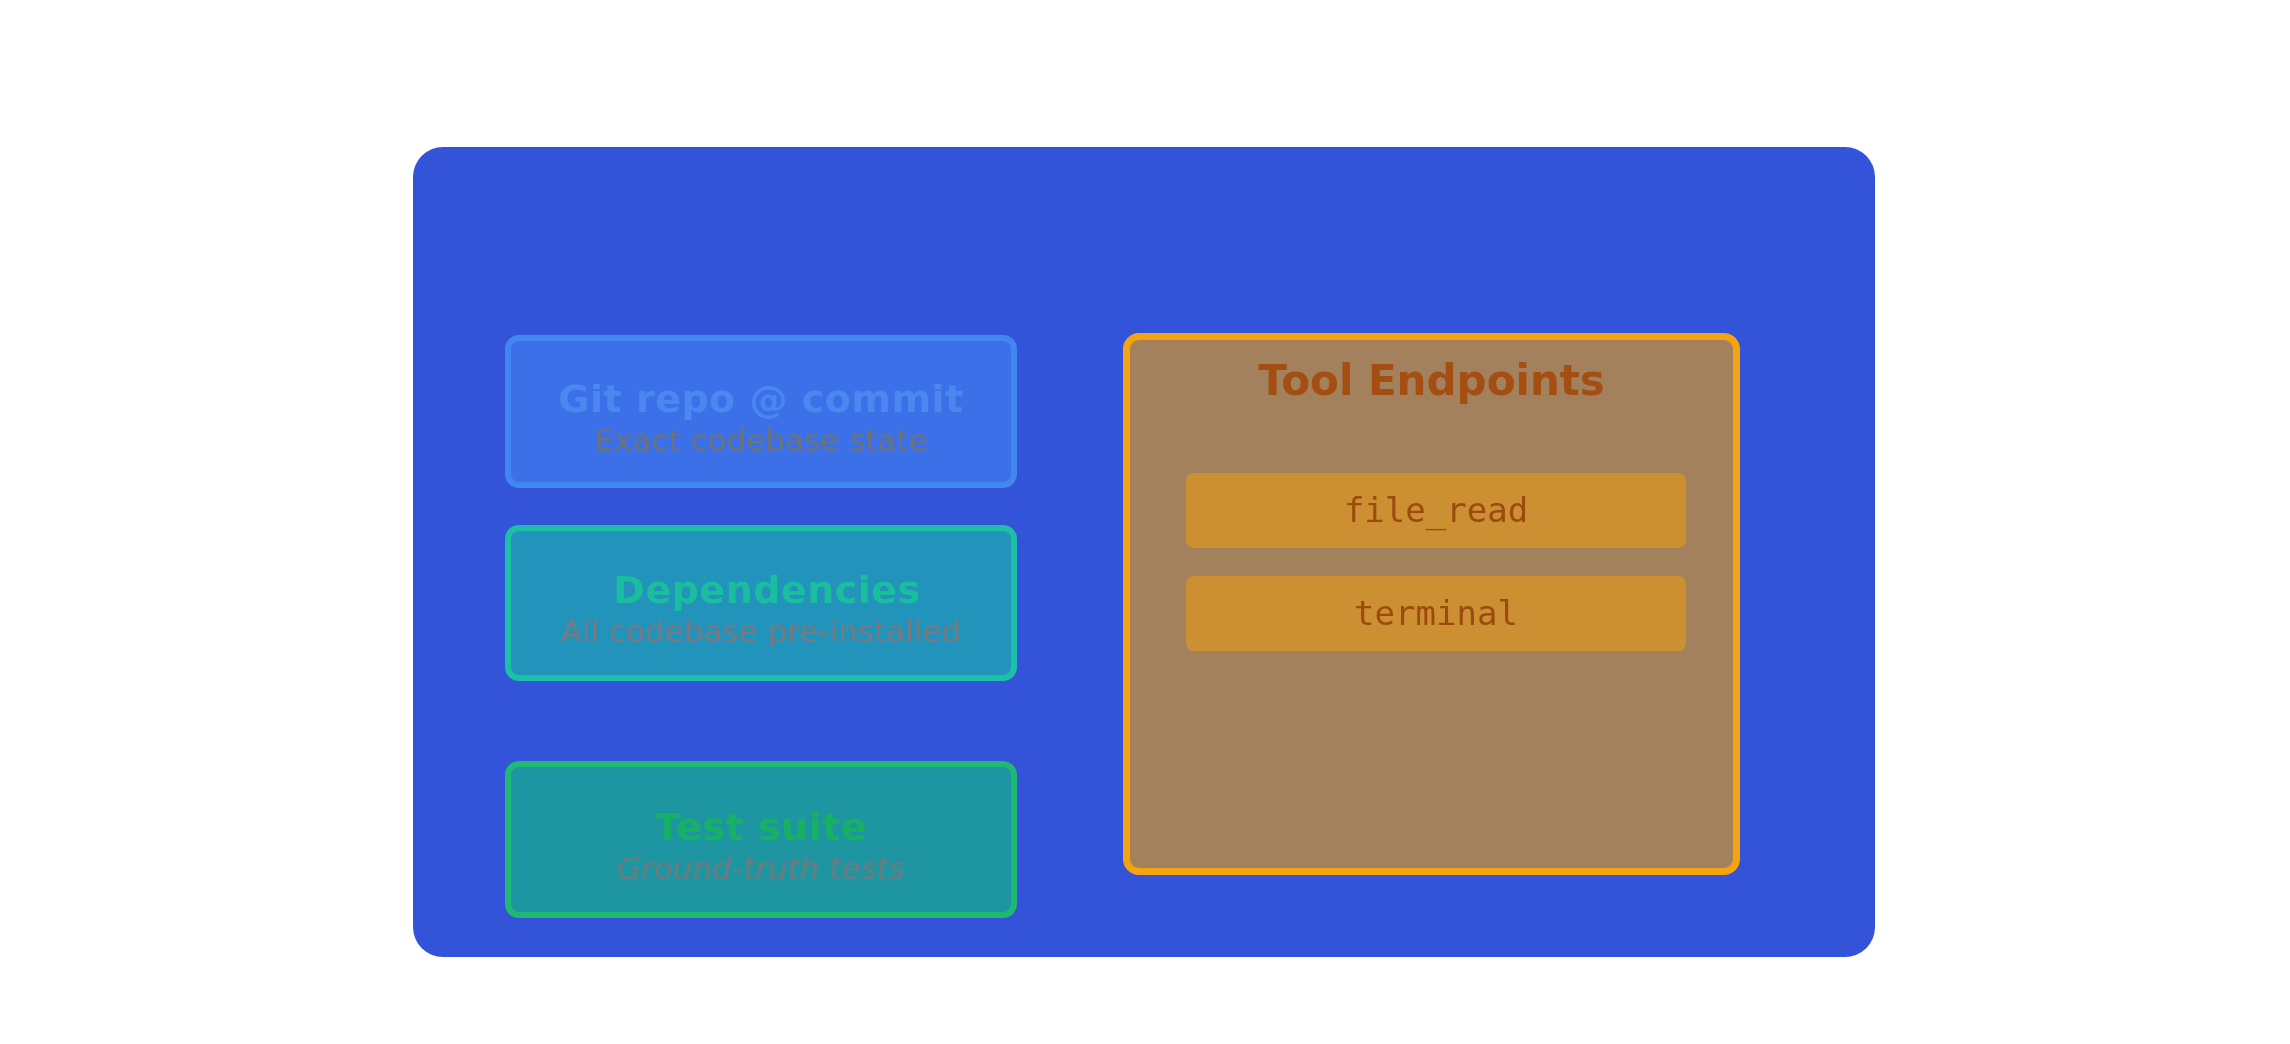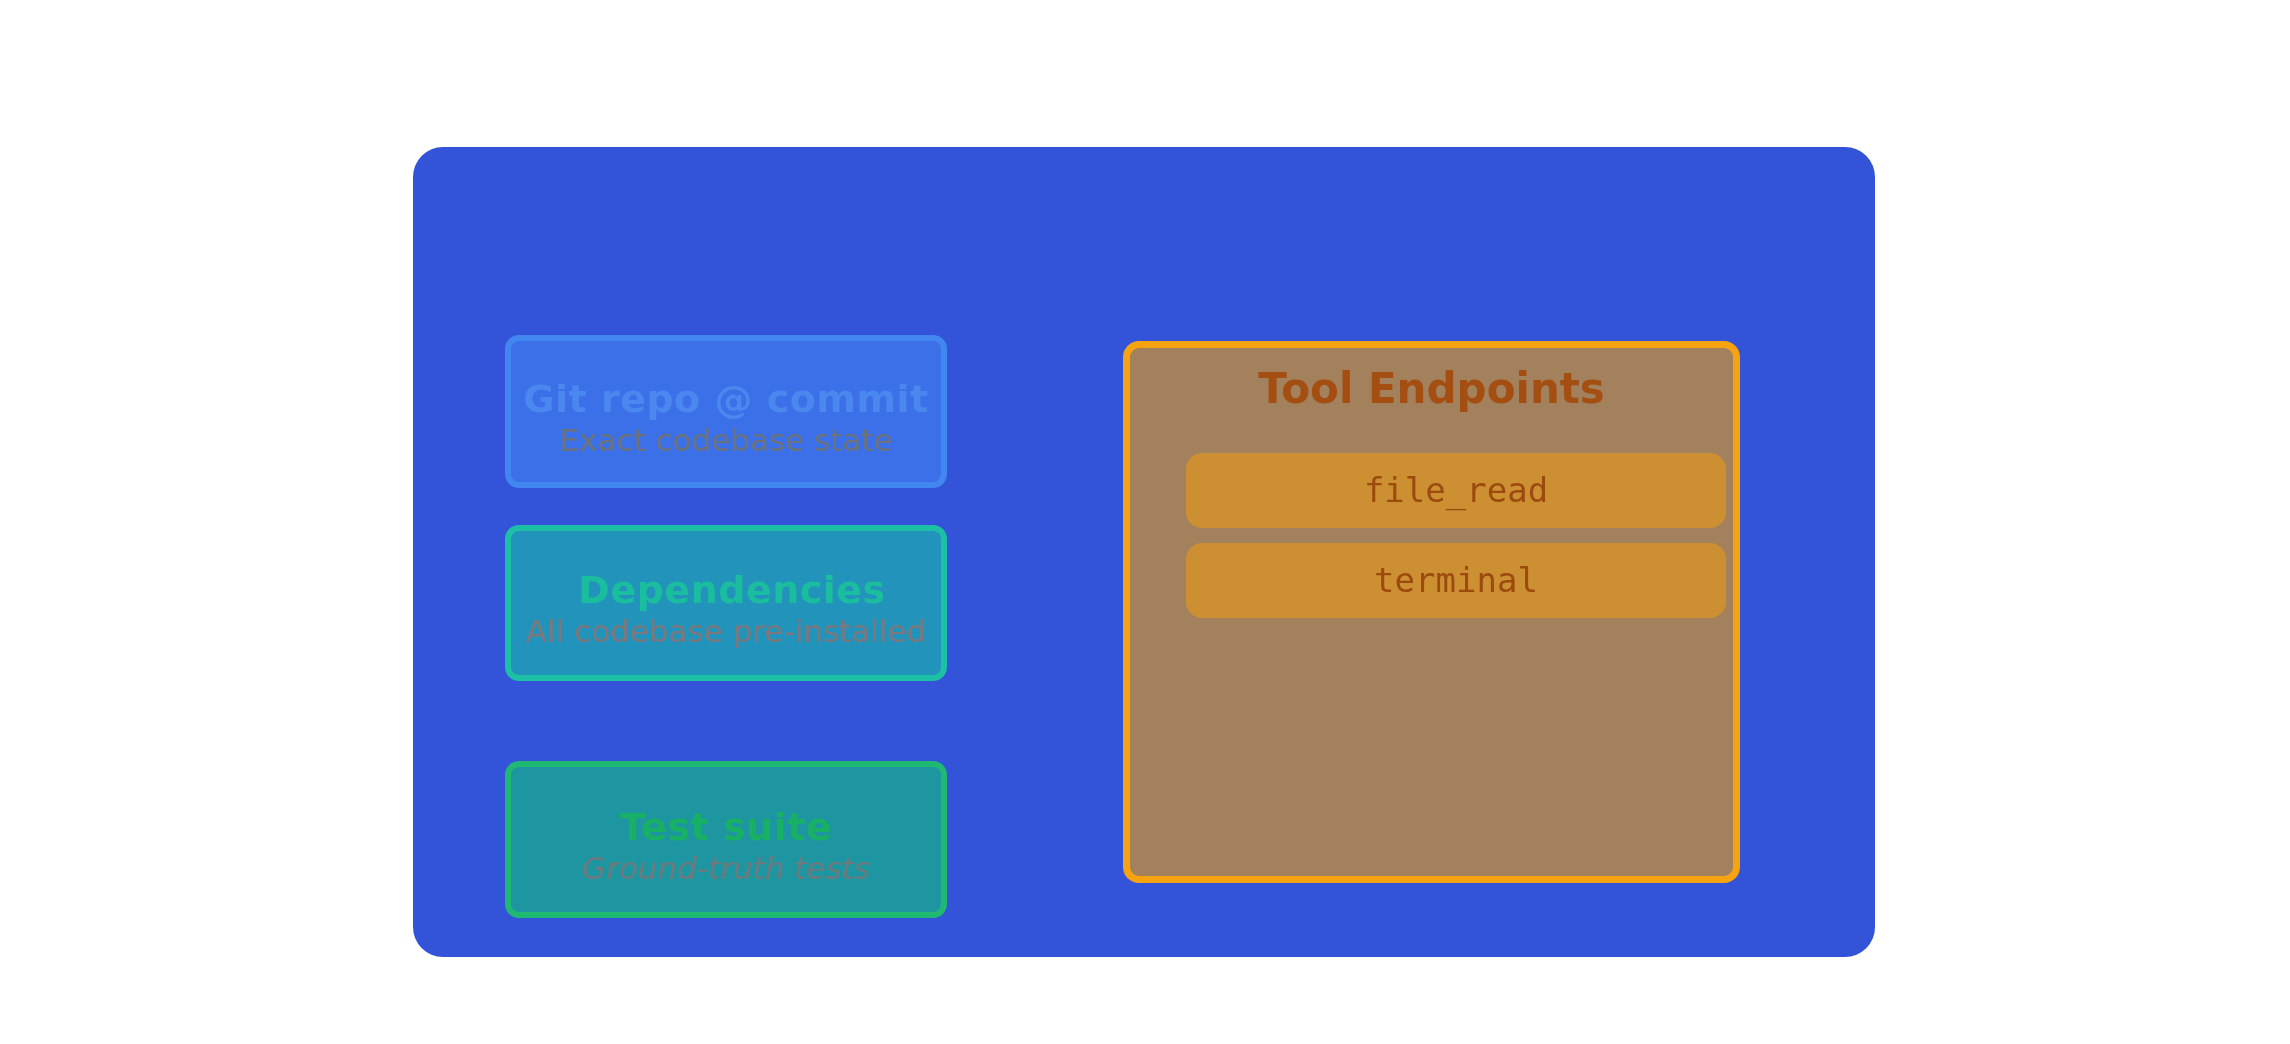--- a/index.html
+++ b/index.html
@@ -22,21 +22,21 @@
   .container{
     position:absolute;
     left:413px; top:147px;
     width:1462px; height:810px;
     background:var(--container-bg);
     border-radius:30px;
   }
   .env-box{
     position:absolute;
     left:92px;
-    width:442px;
+    width:512px;
     border-style:solid;
     border-width:6px;
     border-radius:14px;
     display:flex;
     flex-direction:column;
     align-items:center;
     justify-content:center;
     padding-top:12px;
     text-align:center;
   }
@@ -54,50 +54,51 @@
     line-height:38px;
   }
   .box-git .box-title{color:var(--git-title);}
   .box-git .box-subtitle{color:var(--git-subtitle);}
   .box-deps .box-title{color:var(--deps-title);margin-left:12px;}
   .box-deps .box-subtitle{color:var(--deps-subtitle);}
   .box-test .box-title{color:var(--test-title);}
   .box-test .box-subtitle{color:var(--test-subtitle);font-style:italic;}
   .tool-panel{
     position:absolute;
-    left:710px; top:194px;
+    left:710px; top:186px;
     width:617px; height:542px;
     background:var(--panel-bg);
     border:7px solid var(--panel-border);
     border-radius:16px;
   }
   .panel-title{
     margin-top:16px;
     text-align:center;
     font-size:42px;
     font-weight:bold;
     line-height:50px;
     color:var(--panel-title);
   }
   .endpoint-list{
     position:absolute;
     left:56px; top:105px;
     width:500px;
   }
   .endpoint{
-    width:540px;
+    width:500px;
     height:75px;
     margin-bottom:15px;
     background:var(--endpoint-bg);
-    border-radius:16px;
+    border-radius:8px;
     text-align:center;
     line-height:75px;
     font-family:"DejaVu Sans Mono","Liberation Mono",monospace;
     font-size:34px;
     color:var(--endpoint-text);
+    margin-top:28px;
   }
 </style>
 </head>
 <body>
 
 <div class="canvas">
   <div class="container">
 
     <div class="env-box box-git">
       <div class="box-title">Git repo @ commit</div>

